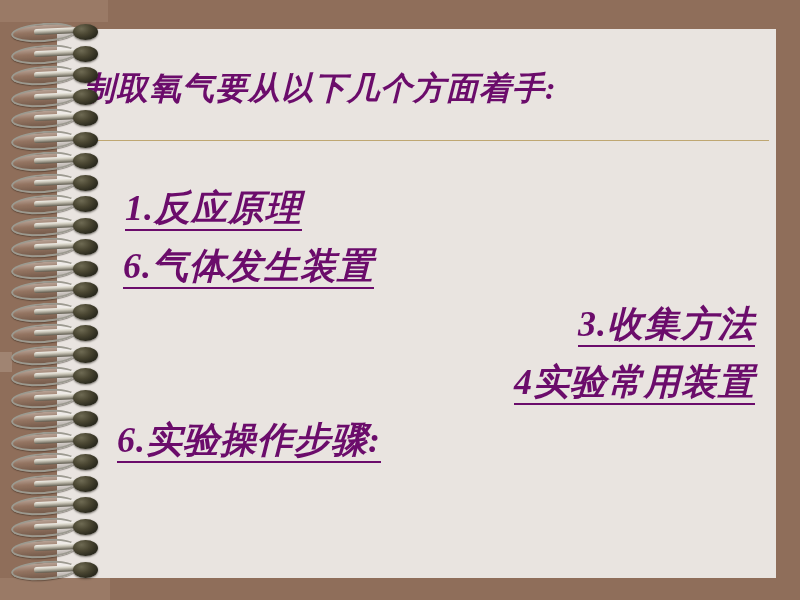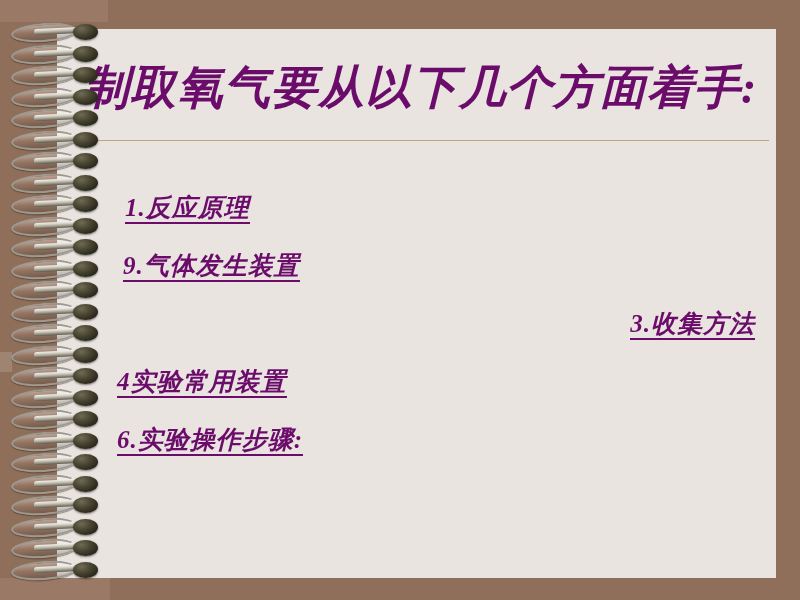--- a/index.html
+++ b/index.html
@@ -54,54 +54,54 @@
     background: #BFA772;
   }
 
   
   #title {
     position: absolute;
     left: 26px;
     top: 28px;
     width: 690px;
     color: #6B0C6B;
-    font-size: 46px;
+    font-size: 32px;
     line-height: 62px;
     font-style: italic;
     font-weight: 700;
     letter-spacing: 1px;
     white-space: nowrap;
   }
 
   
   #bullets {
     position: absolute;
     left: 58px;
     top: 150px;
     width: 640px;
   }
   .bullet {
     color: #6B0C6B;
-    font-size: 25px;
+    font-size: 36px;
     line-height: 58px;
     font-style: italic;
     font-weight: 700;
     letter-spacing: 1px;
     white-space: nowrap;
     margin: 0;
   }
   .bullet .txt {
     border-bottom: 2px solid #6B0C6B;
     padding-bottom: 1px;
   }
   
   .bullet.i0 { padding-left: 10px; }
   .bullet.i1 { padding-left: 8px; }
   .bullet.i2 { padding-left: 10px; text-align: right; }
-  .bullet.i3 { padding-left: 2px; }
+  .bullet.i3 { padding-left: 2px; text-align: right; }
   .bullet.i4 { padding-left: 2px; }
 
   
   #spiral {
     position: absolute;
     left: 0;
     top: 0;
     width: 110px;
     height: 600px;
     pointer-events: none;
@@ -163,21 +163,21 @@
   <div class="cover-patch" id="patch-bottom-left"></div>
 
   <div id="page">
 
     <div id="title">制取氧气要从以下几个方面着手:</div>
 
     <div id="title-rule"></div>
 
     <div id="bullets">
       <div class="bullet i0"><span class="txt">1.反应原理</span></div>
-      <div class="bullet i1"><span class="txt">9.气体发生装置</span></div>
+      <div class="bullet i1"><span class="txt">6.气体发生装置</span></div>
       <div class="bullet i2"><span class="txt">3.收集方法</span></div>
       <div class="bullet i3"><span class="txt">4实验常用装置</span></div>
       <div class="bullet i4"><span class="txt">6.实验操作步骤: </span></div>
     </div>
 
   </div>
 
   <div id="spiral">
       <div class="ring" style="top: 22px;">
         <div class="wire"></div>

